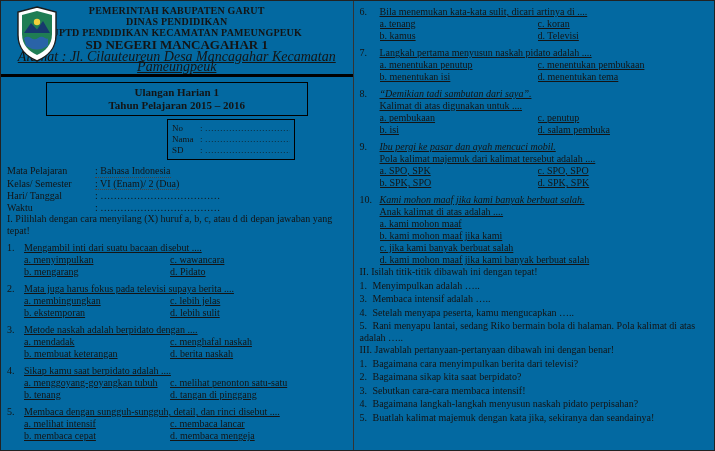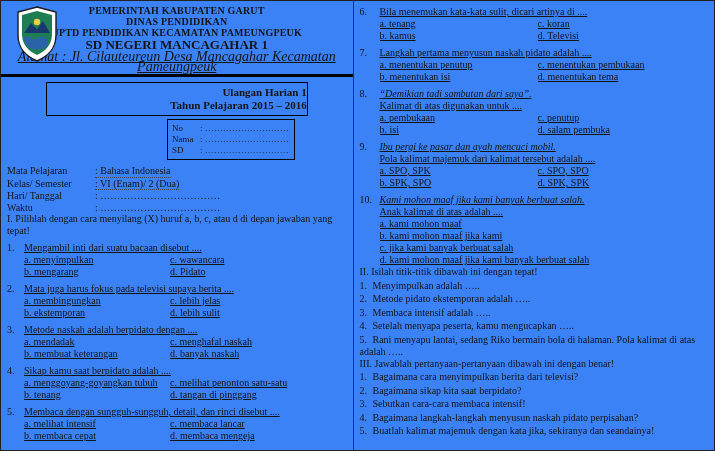--- a/index.html
+++ b/index.html
@@ -5,42 +5,42 @@
   * { box-sizing: border-box; margin: 0; padding: 0; }
   html, body { width: 715px; height: 451px; }
   body {
     font-family: "Liberation Serif", serif;
     font-size: 10px;
     color: #141414;
     background: #e9e9e9;
   }
   .sheet {
     width: 715px; height: 451px;
-    background: #3b82f6;
+    background: #0369a1;
     border: 1px solid #222;
     display: flex;
     overflow: hidden;
   }
   .col { padding: 3px 6px 0 6px; }
   .col-left  { width: 353px; border-right: 1px solid #333; }
   .col-right { width: 361px; padding-left: 6px; }
 
   
   .letterhead { position: relative; text-align: center; padding-top: 1px; }
   .logo { position: absolute; left: 8px; top: 2px; width: 44px; height: 56px; }
   .lh1 { font-size: 10px; font-weight: bold; line-height: 11px; letter-spacing: .2px; }
   .lh-school { font-size: 13px; font-weight: bold; line-height: 14px; }
   .lh-addr { font-size: 14px; font-style: italic; text-decoration: underline; line-height: 10px; }
   .rule { height: 3px; border-top: 2px solid #000; border-bottom: 1px solid #000; margin: 2px -6px 0 -6px; }
 
   
   .title-box {
     width: 262px; margin: 5px auto 3px auto;
     border: 1px solid #000;
-    text-align: right; font-weight: bold; font-size: 11px;
+    text-align: center; font-weight: bold; font-size: 11px;
     line-height: 13px; padding: 3px 0;
   }
 
   
   .student-box {
     width: 128px; margin: 2px 0 0 160px;
     border: 1px solid #000;
     font-size: 9px; line-height: 11px;
     padding: 3px 4px;
   }
@@ -158,21 +158,21 @@
     </div>
 
     <div class="q">
       <span class="q-no">3.</span>
       <div class="q-body">
         <div>Metode naskah adalah berpidato dengan ....</div>
         <div class="opts">
           <span class="opt">a. mendadak</span>
           <span class="opt">c. menghafal naskah</span>
           <span class="opt">b. membuat keterangan</span>
-          <span class="opt">d. banyak naskah</span>
+          <span class="opt">d. berita naskah</span>
         </div>
       </div>
     </div>
 
     <div class="q">
       <span class="q-no">4.</span>
       <div class="q-body">
         <div>Sikap kamu saat berpidato adalah ....</div>
         <div class="opts">
           <span class="opt">a. menggoyang-goyangkan tubuh</span>
@@ -264,21 +264,20 @@
           <div class="opt">b. kami mohon maaf jika kami</div>
           <div class="opt">c. jika kami banyak berbuat salah</div>
           <div class="opt">d. kami mohon maaf jika kami banyak berbuat salah</div>
         </div>
       </div>
     </div>
 
     <div class="sec-heading">II. Isilah titik-titik dibawah ini dengan tepat!</div>
 
     <div class="item"><span class="no">1.</span> <span>Menyimpulkan adalah …..</span></div>
-    <div class="item"><span class="no">2.</span> <span>Metode pidato ekstemporan adalah …..</span></div>
     <div class="item"><span class="no">3.</span> <span>Membaca intensif adalah …..</span></div>
     <div class="item"><span class="no">4.</span> <span>Setelah menyapa peserta, kamu mengucapkan …..</span></div>
     <div class="item"><span class="no">5.</span> <span>Rani menyapu lantai, sedang Riko bermain bola di halaman. Pola kalimat di atas adalah …..</span></div>
 
     <div class="sec-heading">III. Jawablah pertanyaan-pertanyaan dibawah ini dengan benar!</div>
 
     <div class="item"><span class="no">1.</span> <span>Bagaimana cara menyimpulkan berita dari televisi?</span></div>
     <div class="item"><span class="no">2.</span> <span>Bagaimana sikap kita saat berpidato?</span></div>
     <div class="item"><span class="no">3.</span> <span>Sebutkan cara-cara membaca intensif!</span></div>
     <div class="item"><span class="no">4.</span> <span>Bagaimana langkah-langkah menyusun naskah pidato perpisahan?</span></div>

